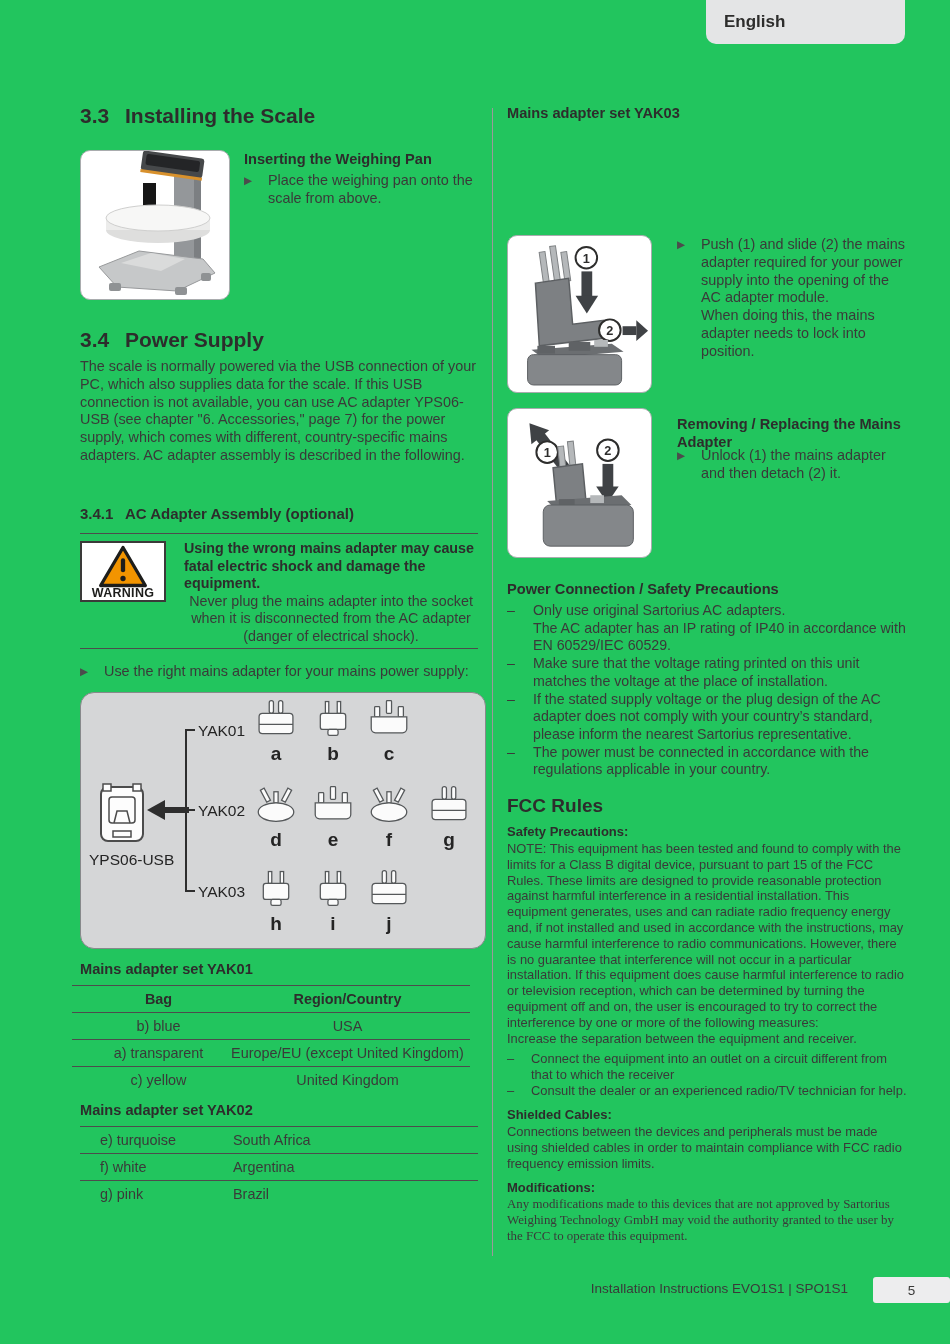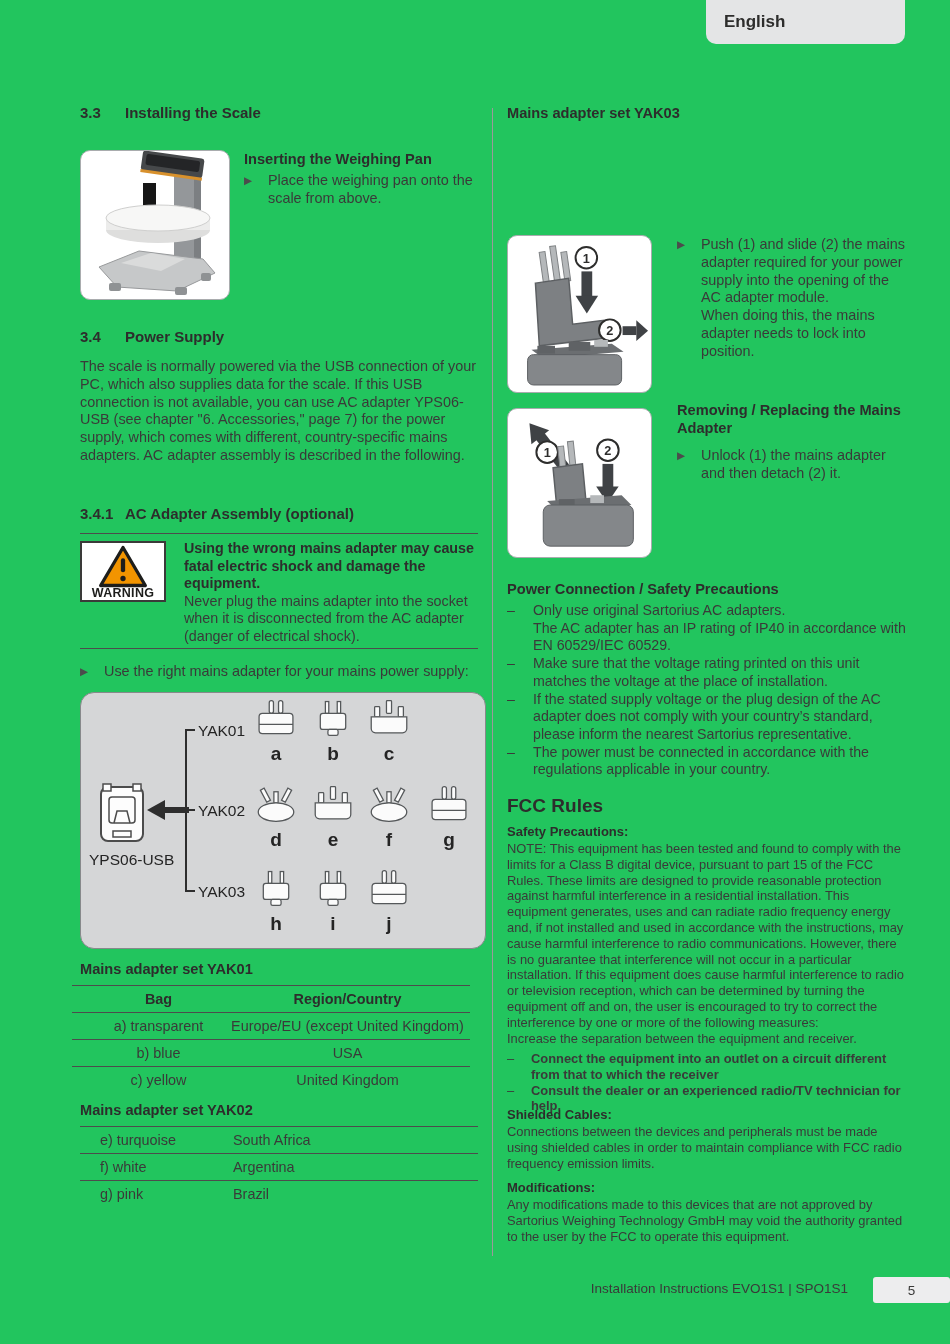--- a/index.html
+++ b/index.html
@@ -3,21 +3,21 @@
 <meta charset="utf-8">
 <style>
   html,body { margin:0; padding:0; background:#ffffff; }
   .page {
     position:relative; width:950px; height:1344px; background:#22c55e;
     font-family:"Liberation Sans", sans-serif; color:#3a3a39; overflow:hidden;
   }
   .abs { position:absolute; }
 
   
-  .sec-h { display:flex; font-weight:bold; font-size:15px; color:#2d2d2c; }
+  .sec-h { display:flex; font-weight:bold; font-size:21px; color:#2d2d2c; }
   .sec-h .num { width:45px; flex:none; }
   .sub-h { display:flex; font-weight:bold; font-size:15px; color:#2d2d2c; }
   .sub-h .num { width:45px; flex:none; }
   .bold-h { font-weight:bold; font-size:14.6px; color:#2d2d2c; line-height:17.5px; }
 
   .body-text { font-size:14.4px; line-height:17.8px; white-space:pre-line; }
 
   
   .step { display:flex; }
   .step .tri { width:24px; flex:none; color:#4c4c4c; font-size:10.5px; line-height:17.8px; }
@@ -26,21 +26,21 @@
   
   .figure { border:1.5px solid #a9acae; border-radius:10px; background:#fff; box-sizing:border-box; }
 
   
   .warning-wrap { border-top:1px solid #4c4c4c; border-bottom:1px solid #4c4c4c; box-sizing:border-box; }
   .warn-box { position:absolute; left:0; top:7px; width:86px; height:61px; border:2px solid #3a3a39;
               box-sizing:border-box; display:flex; flex-direction:column; align-items:center; background:#fff; }
   .warn-label { font-weight:bold; font-size:12.5px; color:#1d1d1b; letter-spacing:0.3px; margin-top:-2px; }
   .warn-text { position:absolute; left:104px; top:6px; width:294px; }
   .warn-text .b { font-weight:bold; font-size:14.3px; line-height:17.5px; color:#2d2d2c; }
-  .warn-text .n { font-size:14.3px; line-height:17.5px; }
+  .warn-text .n { font-size:14.3px; line-height:17.5px;text-align:center; }
 
   
   .diagram { background:#d5d6d7; border:1px solid #87898b; border-radius:14px; box-sizing:border-box; }
   .yak-label { position:absolute; font-size:15.5px; color:#242424; }
   .plug-cell { position:absolute; width:48px; display:flex; flex-direction:column; align-items:center; }
   .plug-cell svg { width:48px; height:44px; }
   .plug-letter { font-weight:bold; font-size:19px; color:#242424; line-height:22px; }
   .device-label { position:absolute; font-size:15.5px; color:#242424; }
 
   
@@ -54,21 +54,21 @@
   
   .dash-list .item { display:flex; }
   .dash-list .dash { width:26px; flex:none; font-size:14.2px; line-height:17.7px; }
   .dash-list .txt { font-size:14.2px; line-height:17.7px; white-space:pre-line; }
 
   
   .fcc-title { font-weight:bold; font-size:19px; color:#2d2d2c; }
   .fcc-h { font-weight:bold; font-size:13px; color:#2d2d2c; }
   .fcc-text { font-size:12.9px; line-height:15.8px; white-space:pre-line; }
   .fcc-list .dash { width:24px; flex:none; font-size:12.9px; line-height:15.8px; }
-  .fcc-list .txt { font-size:12.9px; line-height:15.8px;font-weight:bold; }
+  .fcc-list .txt { font-size:12.9px; line-height:15.8px; }
 
   
   .lang-badge { left:706px; top:0; width:199px; height:44px; background:#e4e5e6;
                 border-radius:0 0 10px 10px; box-sizing:border-box; padding-left:18px;
                 font-weight:bold; font-size:17px; line-height:44px; color:#2d2d2c; }
   .col-divider { left:492px; top:108px; width:1px; height:1148px; background:#9a9a9a; }
   .footer-text { left:507px; top:1281px; width:341px; text-align:right; font-size:13.5px; color:#3a3a39; }
   .page-badge { left:873px; top:1277px; width:77px; height:26px; background:#ededee; border-radius:3px;
                 display:flex; align-items:center; justify-content:center; font-size:13.5px; color:#3a3a39; }
 </style>
@@ -269,26 +269,26 @@
     </div>
   </div>
 
   <div class="abs bold-h" style="left:80px; top:961px;text-align:center;">Mains adapter set YAK01</div>
   <div class="abs dtable" style="left:72px; top:985px; width:398px;text-align:center;">
     <div class="trow head">
       <span>Bag</span>
       <span>Region/Country</span>
     </div>
     <div class="trow">
+      <span>b) blue</span>
+      <span>USA</span>
+    </div>
+    <div class="trow">
       <span>a) transparent</span>
       <span>Europe/EU (except United Kingdom)</span>
-    </div>
-    <div class="trow">
-      <span>b) blue</span>
-      <span>USA</span>
     </div>
     <div class="trow">
       <span>c) yellow</span>
       <span>United Kingdom</span>
     </div>
   </div>
 
   <div class="abs bold-h" style="left:80px; top:1102px;">Mains adapter set YAK02</div>
   <div class="abs dtable" style="left:80px; top:1126px; width:398px;">
     <div class="trow">
@@ -364,21 +364,21 @@
       <text x="102" y="47" text-anchor="middle" font-size="13" font-weight="bold" fill="#2d2d2c">2</text>
       <g>
         <polygon points="40,94 116,88 126,98 50,104" fill="#6b6e71"></polygon>
         <rect x="52" y="92" width="16" height="8" fill="#5f6265"></rect>
         <rect x="84" y="88" width="14" height="8" fill="#b5b8ba"></rect>
         <rect x="36" y="98" width="92" height="42" rx="7" fill="#84878a" stroke="#5c5f62"></rect>
       </g>
     </svg>
   </div>
 
-  <div class="abs bold-h" style="left:677px; top:402px; width:226px;">Removing / Replacing the Mains Adapter</div>
+  <div class="abs bold-h" style="left:677px; top:416px; width:226px;">Removing / Replacing the Mains Adapter</div>
   <div class="abs step" style="left:677px; top:447px; width:228px;">
     <span class="tri">▶</span>
     <span class="txt" style="width:204px;">Unlock (1) the mains adapter and then detach (2) it.</span>
   </div>
 
   <div class="abs bold-h" style="left:507px; top:581px;">Power Connection / Safety Precautions</div>
   <div class="abs dash-list" style="left:507px; top:602px; width:402px;">
     <div class="item">
       <span class="dash">–</span>
       <span class="txt" style="flex:1">Only use original Sartorius AC adapters.
@@ -411,20 +411,20 @@
     <div class="item">
       <span class="dash">–</span>
       <span class="txt" style="flex:1">Consult the dealer or an experienced radio/TV technician for help.</span>
     </div>
   </div>
 
   <div class="abs fcc-h" style="left:507px; top:1107px;">Shielded Cables:</div>
   <div class="abs fcc-text" style="left:507px; top:1124px; width:402px;">Connections between the devices and peripherals must be made using shielded cables in order to maintain compliance with FCC radio frequency emission limits.</div>
 
   <div class="abs fcc-h" style="left:507px; top:1180px;">Modifications:</div>
-  <div class="abs fcc-text" style="left:507px; top:1197px; width:402px;">Any modifications made to this devices that are not approved by Sartorius Weighing Technology GmbH may void the authority granted to the user by the FCC to operate this equipment.</div>
+  <div class="abs fcc-text" style="left:507px; top:1197px; width:402px;font-family:Liberation Serif, serif;">Any modifications made to this devices that are not approved by Sartorius Weighing Technology GmbH may void the authority granted to the user by the FCC to operate this equipment.</div>
 
   <div class="abs footer-text">Installation Instructions EVO1S1 | SPO1S1</div>
   <div class="abs page-badge">
     <span>5</span>
   </div>
 
 </div>
 
 </body></html>

